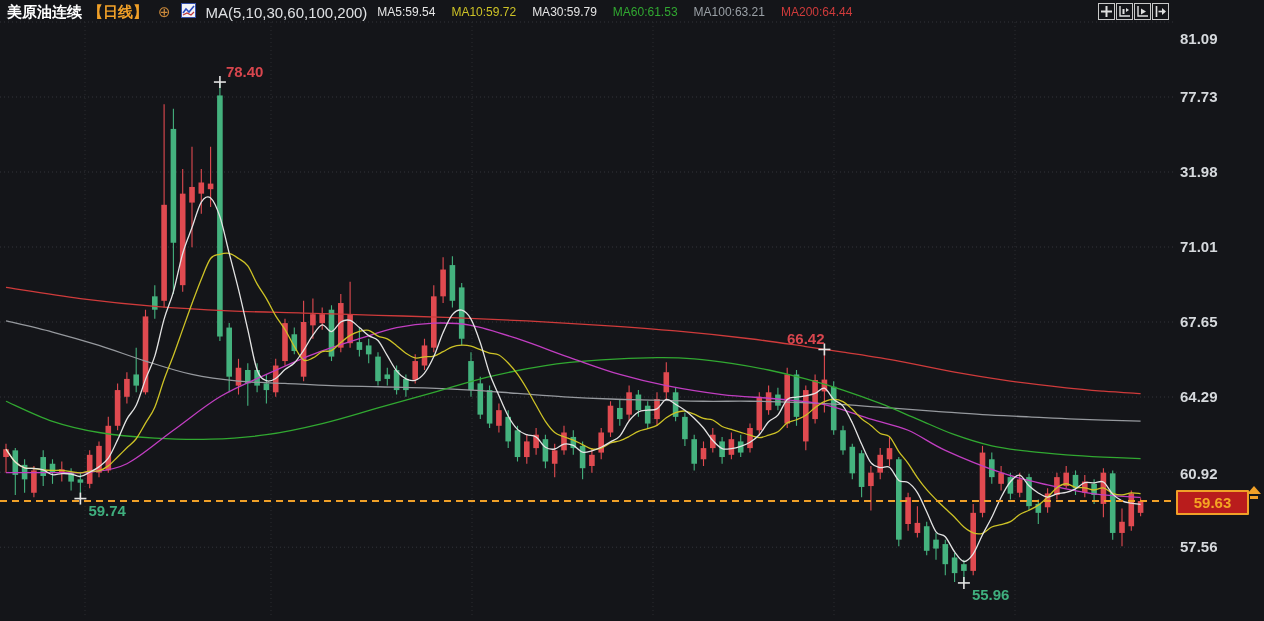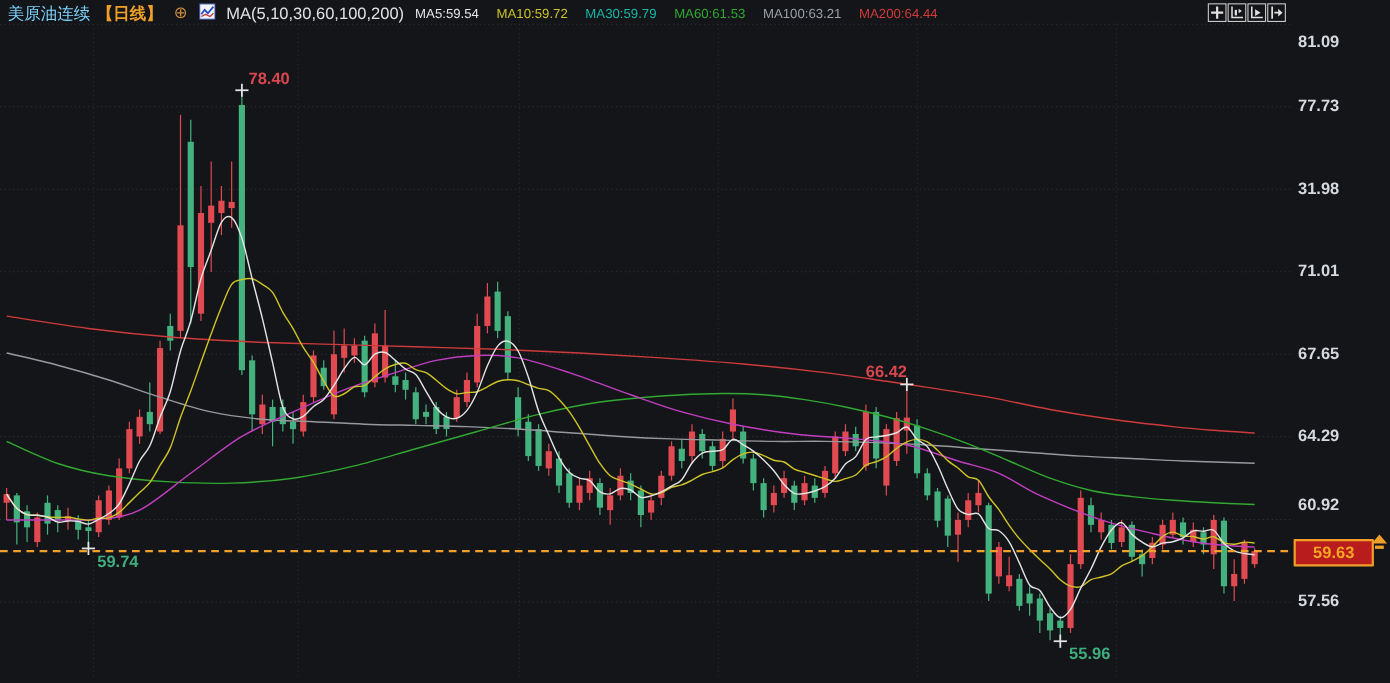--- a/index.html
+++ b/index.html
@@ -1,21 +1,21 @@
 <!DOCTYPE html>
 <html><head>
 <meta charset="utf-8">
 <style>
   html,body{margin:0;padding:0;background:#0a0b0d;}
   .root{position:relative;width:1264px;height:621px;background:#141519;overflow:hidden;
         font-family:"Liberation Sans","DejaVu Sans",sans-serif;}
   #plot{position:absolute;left:0;top:0;z-index:2;}
   .hdr{position:absolute;left:0;top:0;right:0;height:24px;display:flex;align-items:center;
        gap:10px;padding-left:7px;z-index:6;font-size:15px;white-space:nowrap;}
-  .sym{color:#7dd3fc;font-weight:normal;}
+  .sym{color:#ffffff;font-weight:bold;}
   .per{color:#f0a028;font-weight:bold;margin-left:-4px;}
   .addbtn{color:#c9883a;font-size:15px;line-height:14px;cursor:pointer;}
   .masettings{color:#dfe1e4;text-align:center;}
   .readouts{display:flex;gap:16px;font-weight:bold;}
   .readouts span{font-weight:normal;font-size:12px;}
   .toolbar{position:absolute;top:3px;right:95px;display:flex;gap:1px;z-index:7;}
   .tbtn{width:17px;height:17px;border:1px solid #c9c9c9;box-sizing:border-box;display:flex;
         align-items:center;justify-content:center;background:#141519;cursor:pointer;}
   .ylab{position:absolute;left:1180px;color:#d6d9dd;font-size:15px;font-weight:bold;z-index:4;}
   .ann{position:absolute;font-size:15px;font-weight:bold;z-index:4;}
@@ -321,21 +321,21 @@
       <svg width="15" height="15" viewBox="0 0 15 15">
         <rect x="0.5" y="0.5" width="14" height="14" fill="#f2f4f8" stroke="#3550a8"></rect>
         <polyline points="2,10 5,6 8,9 13,3" fill="none" stroke="#2b4cc0" stroke-width="1.6"></polyline>
         <polyline points="2,12 6,10 10,12 13,9" fill="none" stroke="#c03a3a" stroke-width="1.2"></polyline>
       </svg>
     </span>
     <span class="masettings">MA(5,10,30,60,100,200)</span>
     <span class="readouts" id="readouts">
         <span style="color: rgb(230, 230, 230);">MA5:59.54</span>
         <span style="color: rgb(205, 194, 38);">MA10:59.72</span>
-        <span style="color: #14b8a6;">MA30:59.79</span>
+        <span style="color: #e5e5e5;">MA30:59.79</span>
         <span style="color: rgb(49, 168, 49);">MA60:61.53</span>
         <span style="color: rgb(154, 160, 166);">MA100:63.21</span>
         <span style="color: rgb(207, 59, 59);">MA200:64.44</span>
       </span>
   </div>
 
   <div class="toolbar">
     <span class="tbtn">
       <svg width="13" height="13" viewBox="0 0 13 13">
           <path d="M5.5 1h2v4.5H12v2H7.5V12h-2V7.5H1v-2h4.5z" fill="#e0e0e0"></path>
@@ -363,21 +363,21 @@
     </span>
   </div>
 
   <div id="ylabels">
       <div class="ylab" style="top: 13px; margin-top: 17px;">81.09</div>
       <div class="ylab" style="top: 88px;">77.73</div>
       <div class="ylab" style="top: 163px;">31.98</div>
       <div class="ylab" style="top: 238px;">71.01</div>
       <div class="ylab" style="top: 313px;">67.65</div>
       <div class="ylab" style="top: 388px;">64.29</div>
-      <div class="ylab" style="top: 451px;">60.92</div>
+      <div class="ylab" style="top: 465px;">60.92</div>
       <div class="ylab" style="top: 538.223px;">57.56</div>
     </div>
   <div id="annotations">
       <div class="ann" style="color: rgb(216, 70, 78); left: 225.9px; top: 63.0446px;">78.40</div>
       <div class="ann" style="color: rgb(216, 70, 78); left: 787px; top: 330.455px;">66.42</div>
       <div class="ann" style="color: rgb(63, 174, 126); left: 88.4px; top: 501.562px;">59.74</div>
       <div class="ann" style="color: rgb(63, 174, 126); left: 971.9px; top: 585.938px;">55.96</div>
     </div>
 
   <div class="pricetag" id="pricetag" style="top: 490.018px;">59.63</div>

